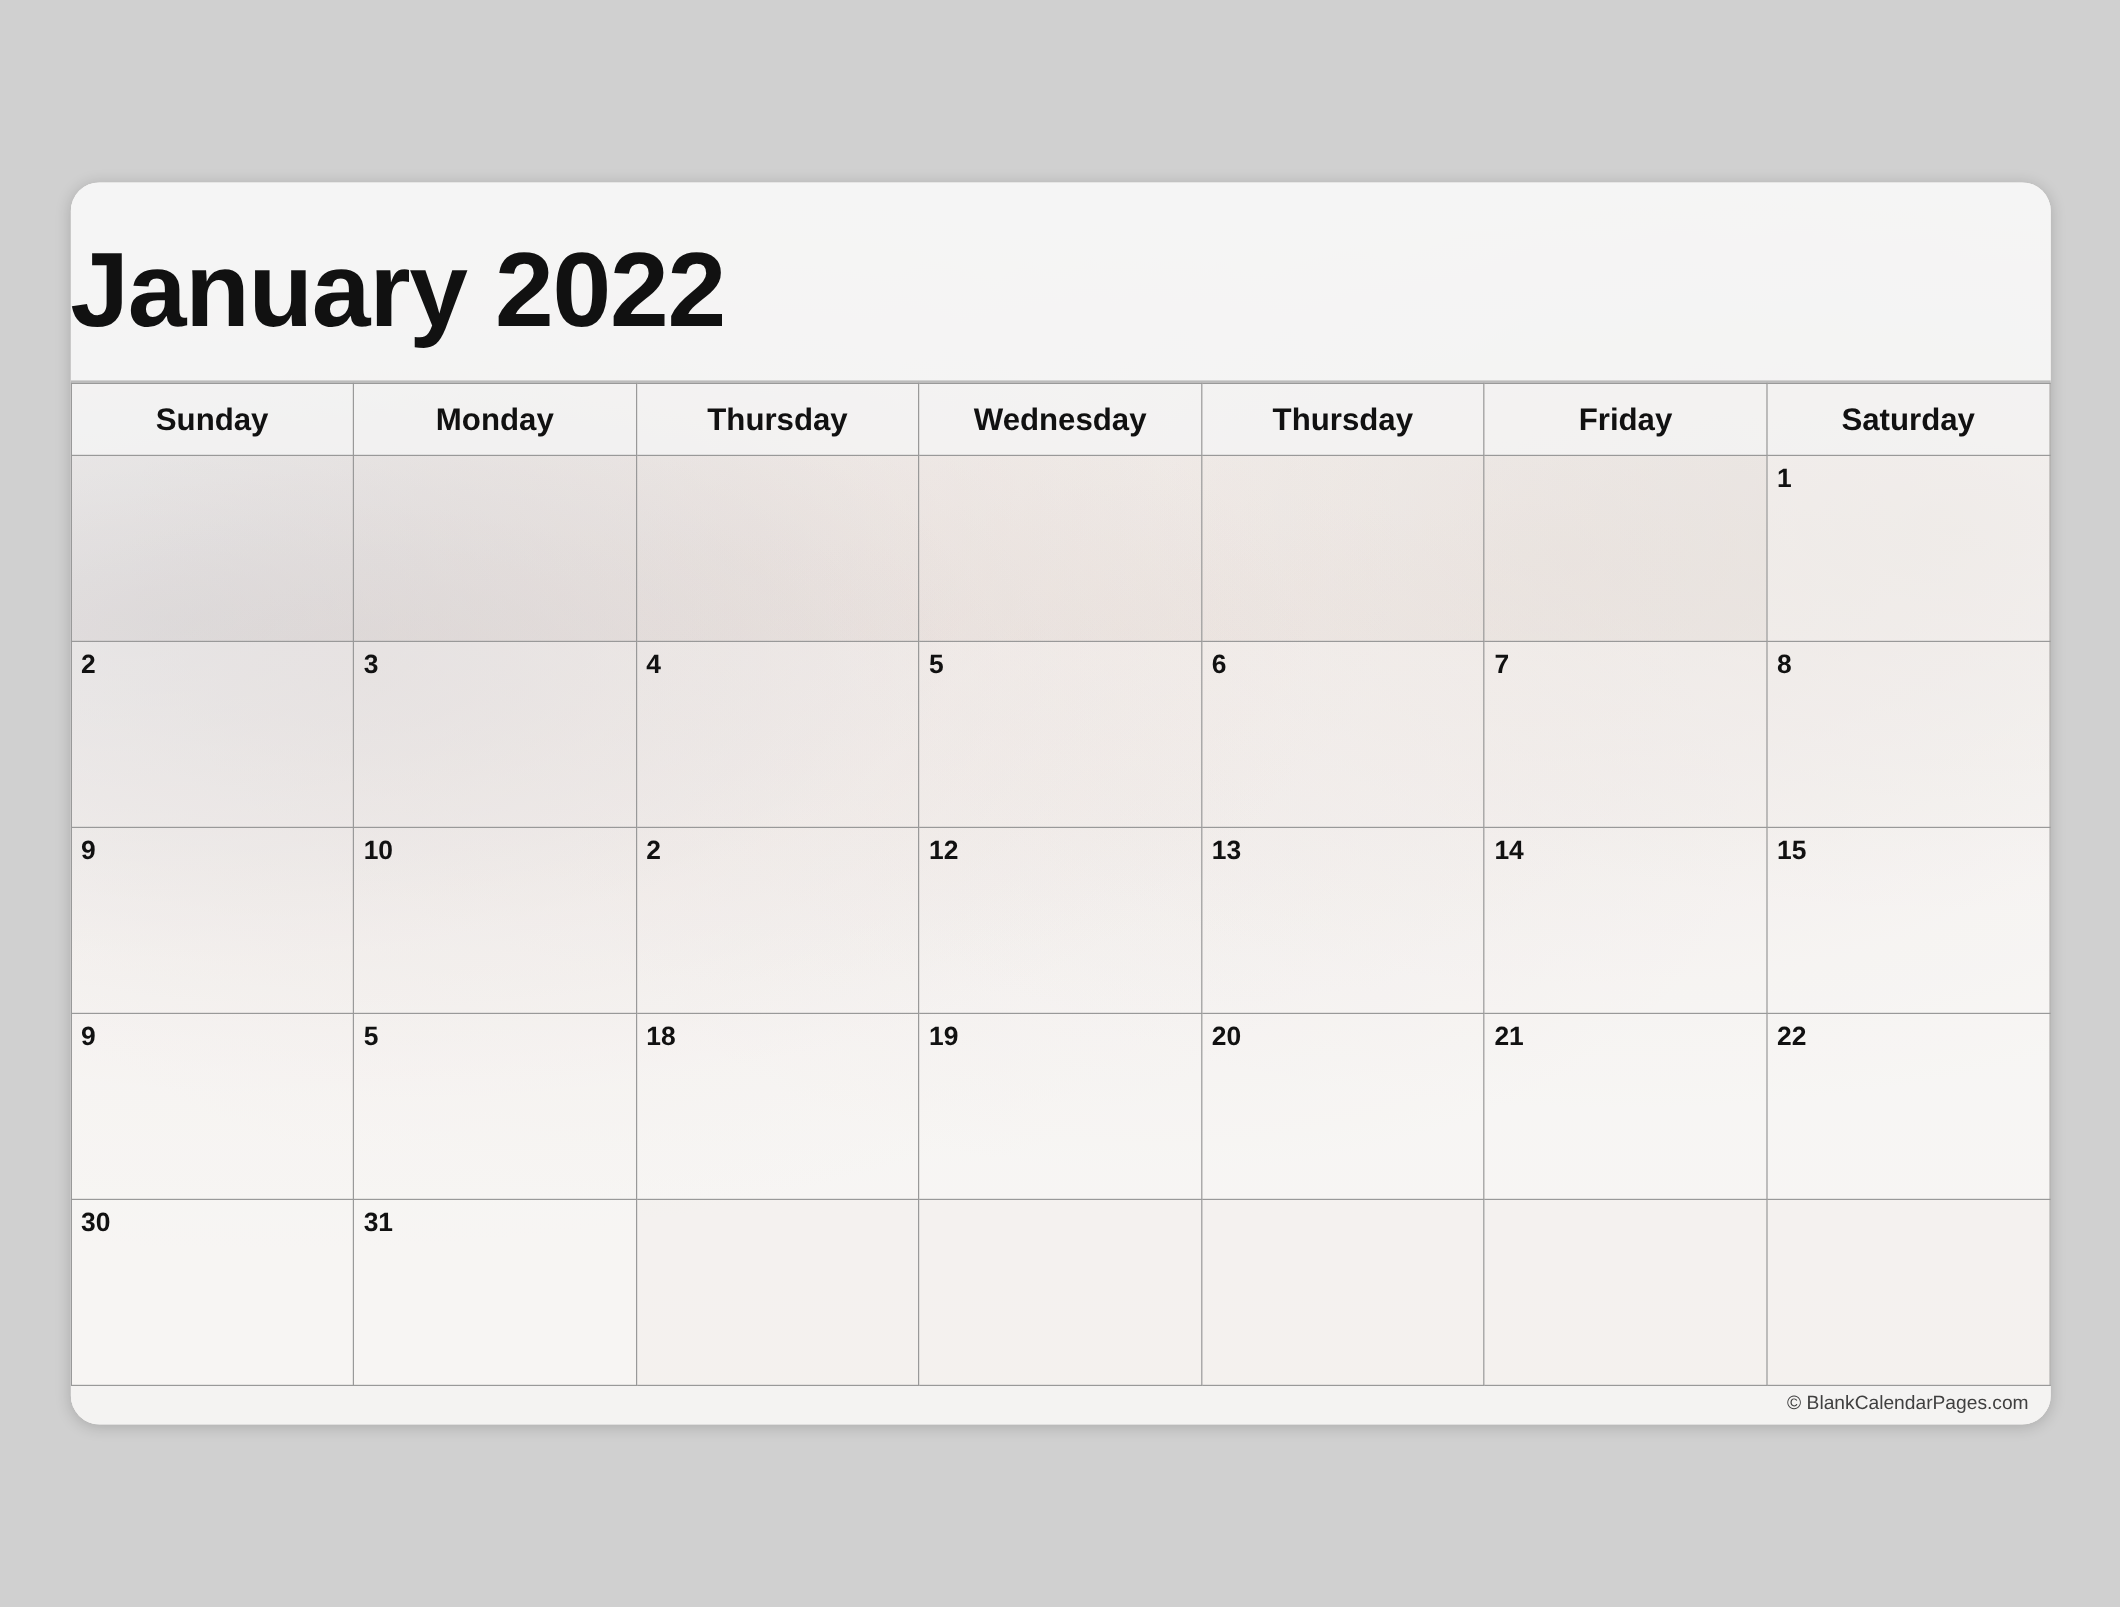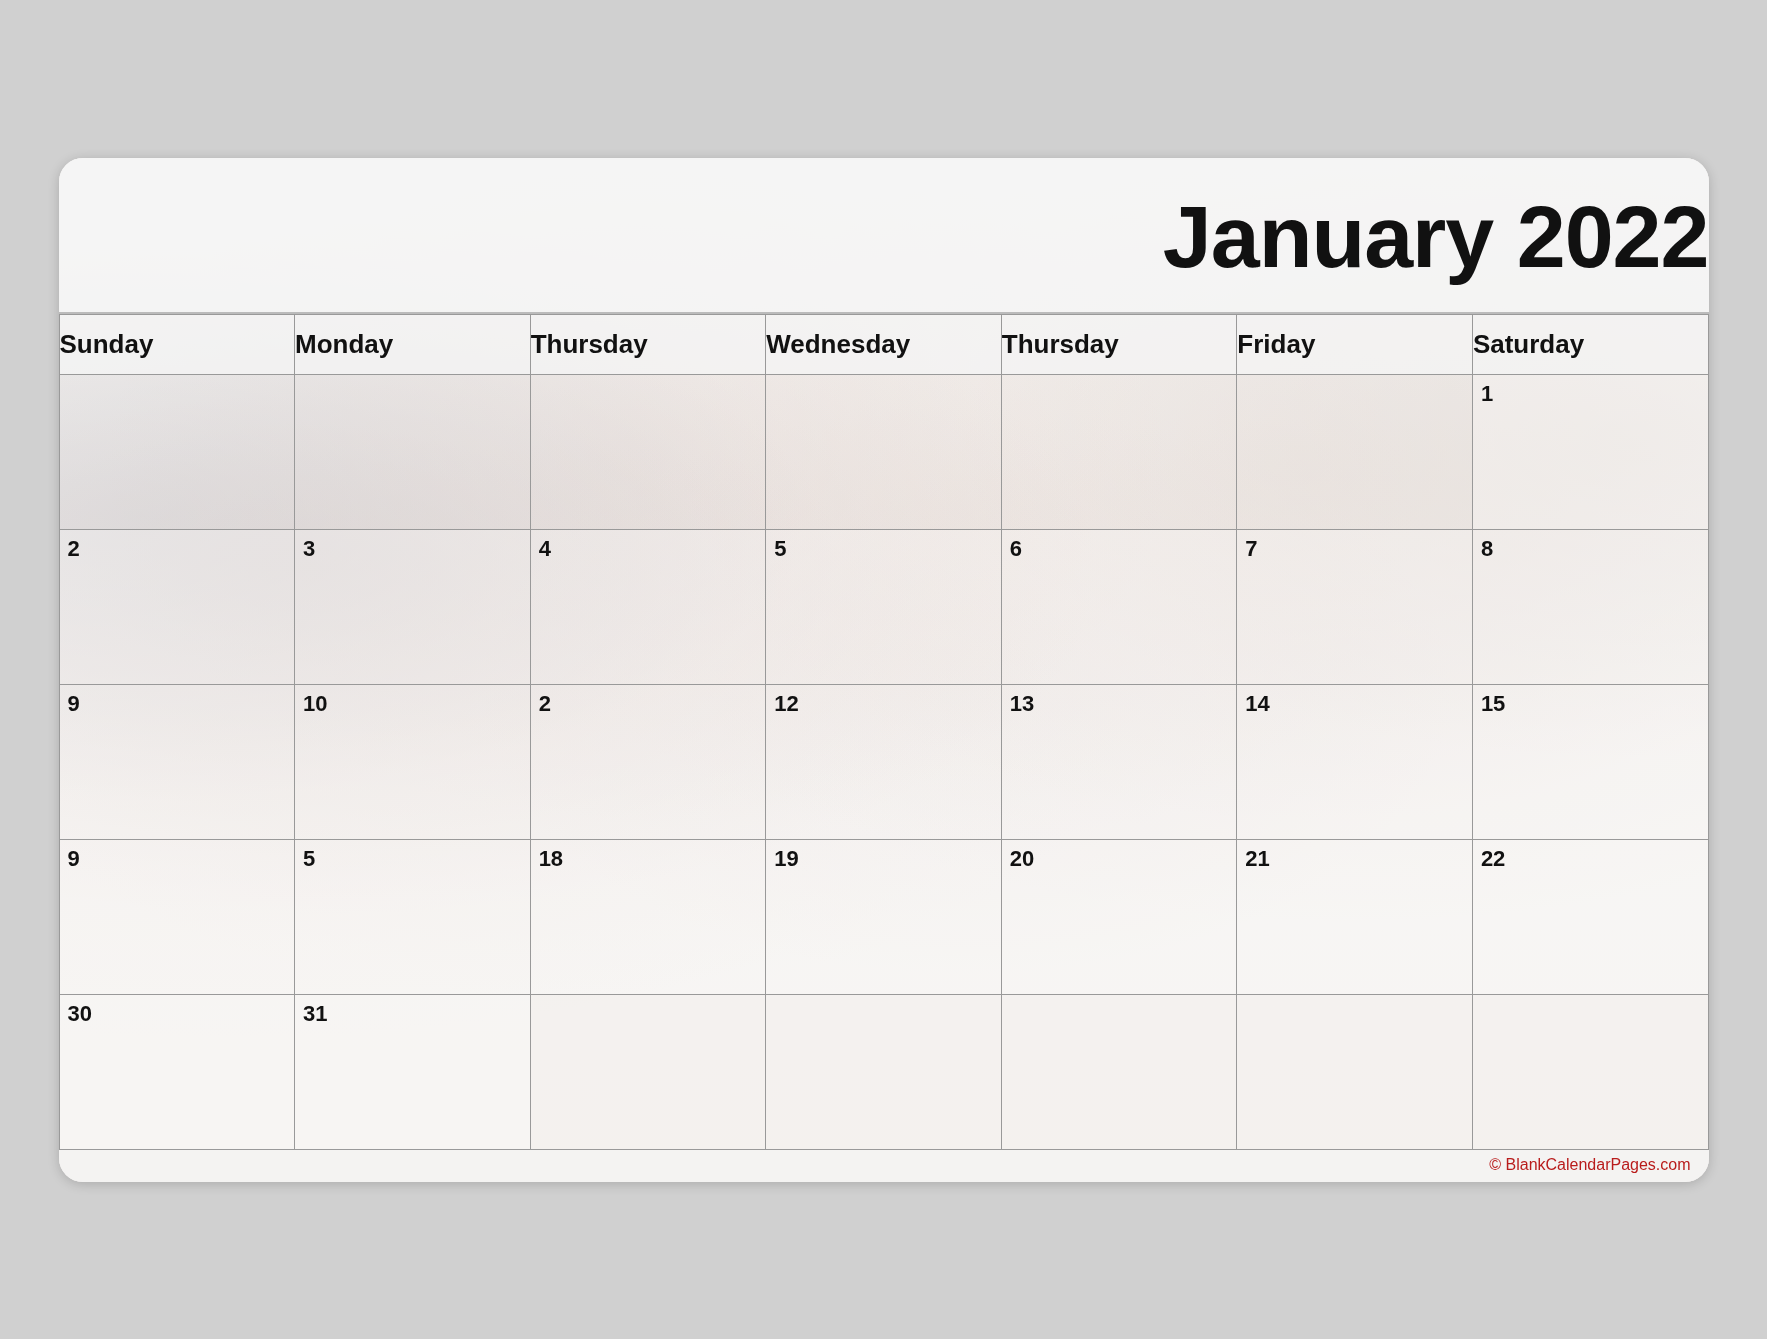--- a/index.html
+++ b/index.html
@@ -42,22 +42,22 @@
         radial-gradient(ellipse at 55% 52%, rgba(200,185,180,0.22) 0%, transparent 38%),
         radial-gradient(ellipse at 78% 50%, rgba(205,185,178,0.20) 0%, transparent 35%),
         linear-gradient(180deg, #f0eeec 0%, #ede8e4 100%);
       pointer-events: none;
       z-index: 0;
     }
 
     .calendar-header {
       position: relative;
       z-index: 1;
-      text-align: right;
-      padding: 28px 0 24px 0;
+      text-align: left;
+      padding: 39px 0 24px 0;
       background: rgba(245,245,245,0.92);
       border-bottom: 2px solid #bbb;
     }
 
     .calendar-title {
       font-size: 88px;
       font-weight: 900;
       color: #111;
       font-family: Arial, sans-serif;
       letter-spacing: -1px;
@@ -65,21 +65,21 @@
 
     .calendar-grid {
       position: relative;
       z-index: 1;
       width: 100%;
       border-collapse: collapse;
     }
 
     .calendar-grid th {
       border: 1px solid #999;
-      text-align: left;
+      text-align: center;
       font-size: 26px;
       font-weight: 700;
       color: #111;
       padding: 14px 0;
       background: rgba(245,245,245,0.88);
       width: calc(100% / 7);
     }
 
     .calendar-grid td {
       border: 1px solid #999;
@@ -103,21 +103,21 @@
       font-weight: 600;
       color: #111;
     }
 
     .footer-credit {
       position: relative;
       z-index: 1;
       text-align: right;
       padding: 6px 18px 8px 0;
       font-size: 16px;
-      color: #b91c1c;
+      color: #404040;
       background: rgba(245,245,245,0.85);
     }
   </style>
 </head>
 <body>
 
 <div class="calendar-wrapper">
   <div class="calendar-bg"></div>
 
   <div class="calendar-header">

